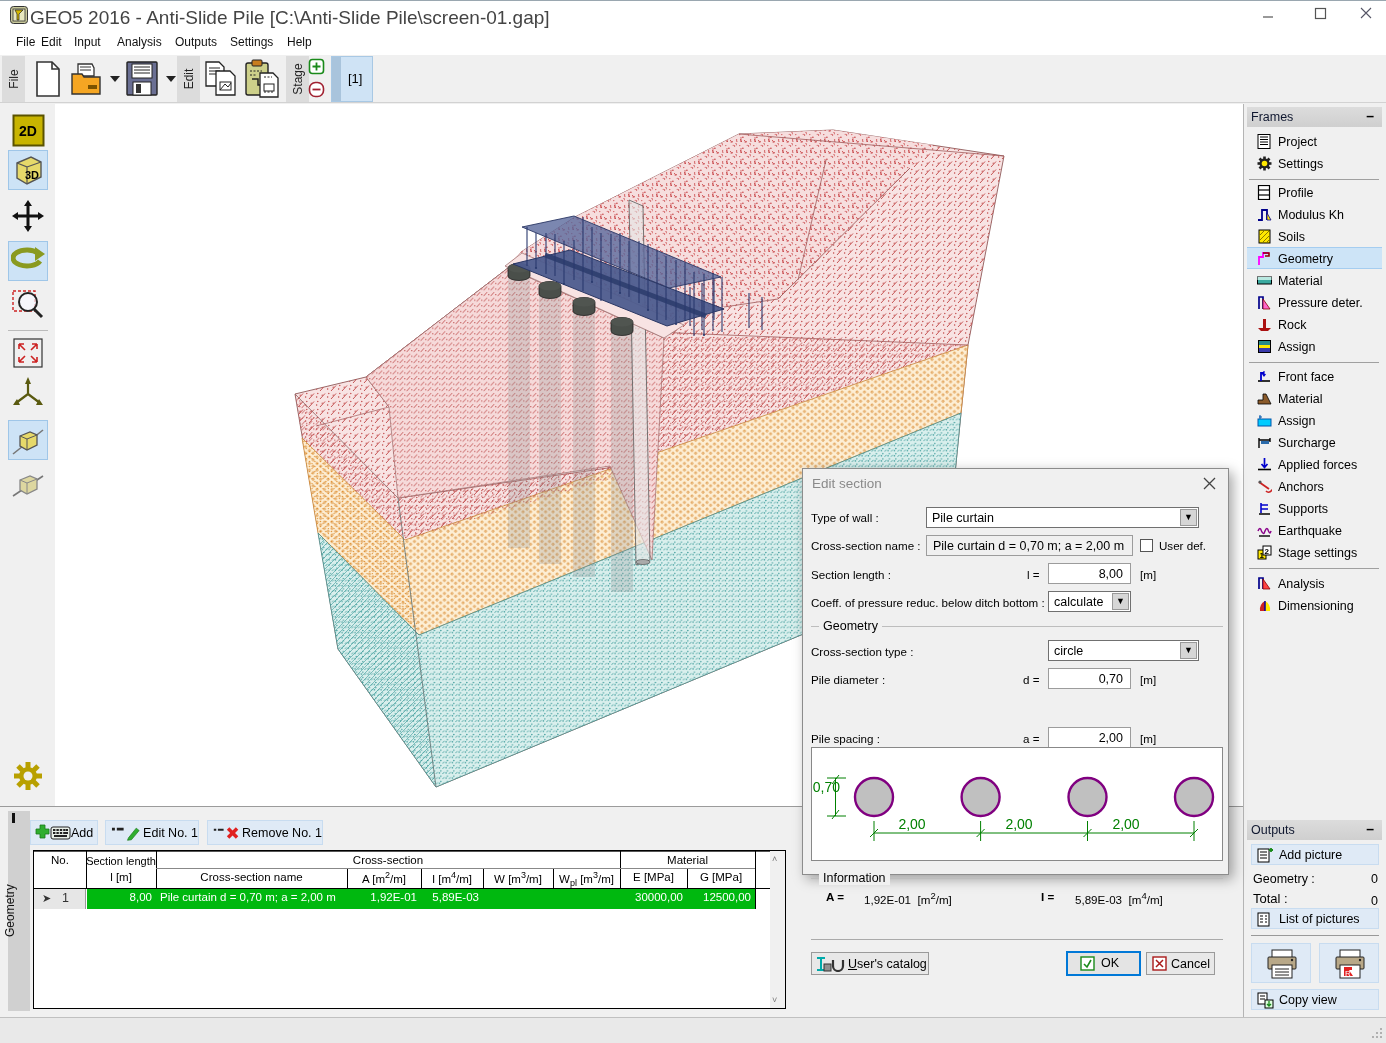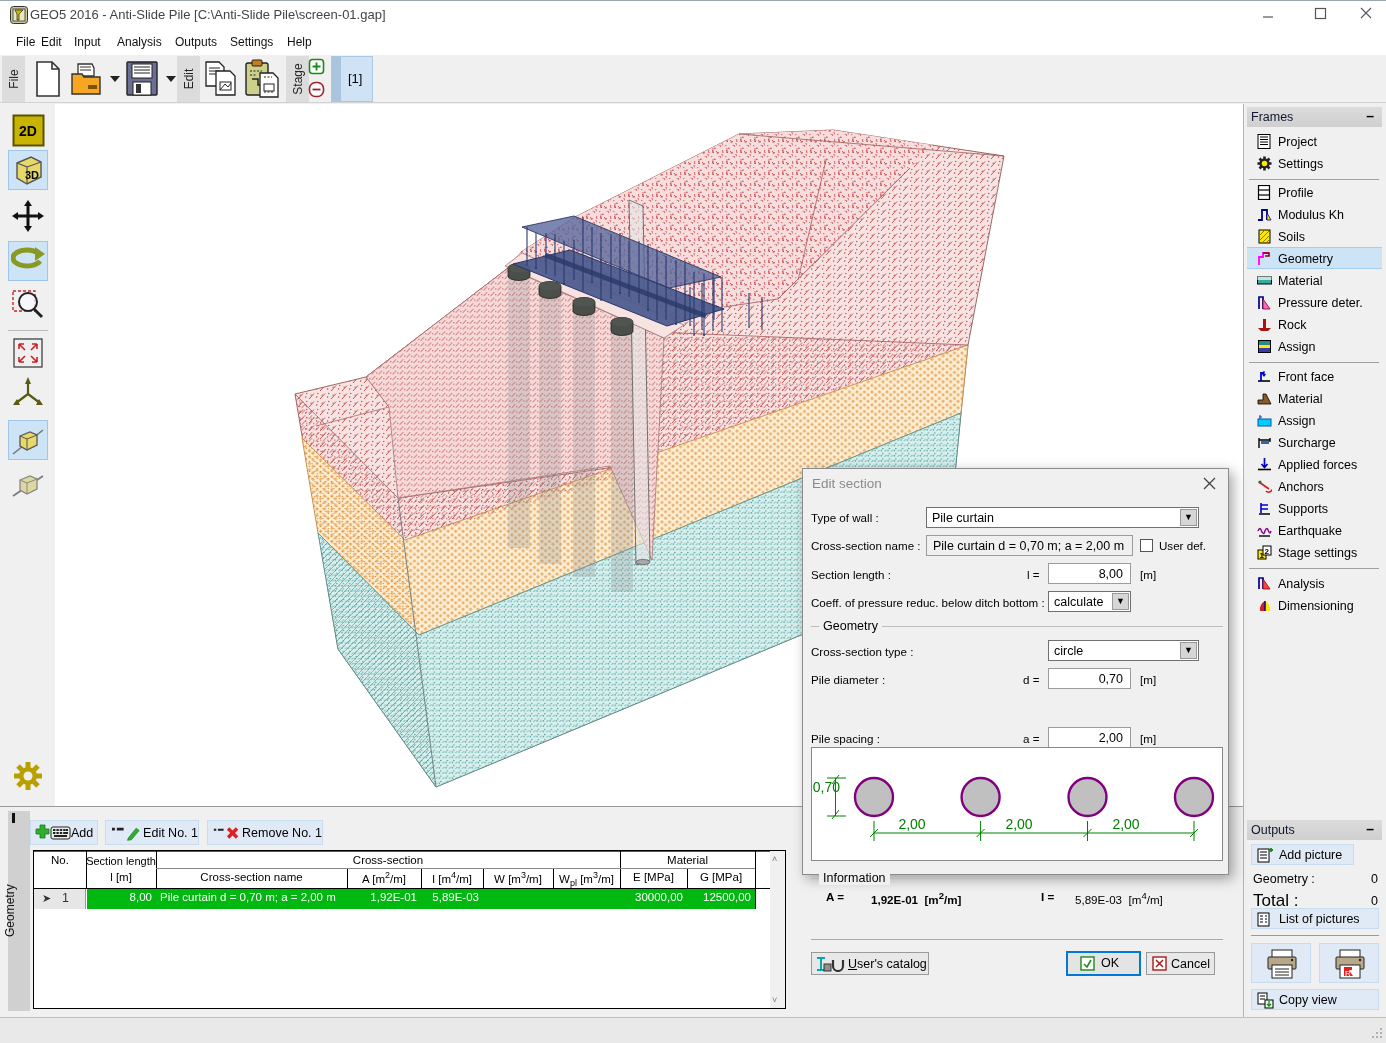--- a/index.html
+++ b/index.html
@@ -1,21 +1,21 @@
 <!DOCTYPE html>
 <html><head>
 <meta charset="utf-8">
 <style>
 * { margin:0; padding:0; box-sizing:border-box; }
 html,body { width:1386px; height:1043px; overflow:hidden; font-family:"Liberation Sans", sans-serif; background:#f0f0f0; }
 #app { position:relative; width:1386px; height:1043px; }
 .abs { position:absolute; }
 
 #titlebar { position:absolute; left:0; top:0; width:1386px; height:28px; background:#fff; border-top:1px solid #9aa7b0; }
-#titlebar .ttext { position:absolute; left:30px; top:6px; font-size:13px; color:#444; }
+#titlebar .ttext { position:absolute; left:30px; top:6px; font-size:19px; color:#444; }
 #menubar { position:absolute; left:0; top:28px; width:1386px; height:27px; background:#fff; }
 #menubar span { position:absolute; top:7px; font-size:12px; color:#111; }
 #toolbar { position:absolute; left:0; top:55px; width:1386px; height:48px; background:#f0f0f0; border-bottom:1px solid #d2d2d2; }
 .vtab { position:absolute; background:#dcdcdc; width:23px; top:1px; height:46px; }
 .vtab span { position:absolute; left:50%; top:50%; transform:translate(-50%,-50%) rotate(-90deg); font-size:12px; color:#222; white-space:nowrap; }
 
 #lefttb { position:absolute; left:0; top:104px; width:55px; height:713px; background:#f0f0f0; }
 .ltbtn { position:absolute; left:8px; width:40px; height:40px; }
 .ltbtn.sel { background:#cde3f6; border:1px solid #9fc6e8; }
 
@@ -651,35 +651,35 @@
             <path d="M8 3 A10 10 0 0 1 13 13 L8 13 Z" fill="#ffe800"></path>
             <path d="M8 3 L8 13" stroke="#0000aa" stroke-width="1.5"></path>
           </svg></span>
         <span class="tx">Dimensioning</span>
       </div>
 
     <div class="phead" style="top:716px">
         <span class="pt">Outputs</span>
         <span class="pm">–</span>
       </div>
-    <div class="obtn" style="left:4px;top:740px;width:103px;height:21px">
+    <div class="obtn" style="left:4px;top:740px;width:128px;height:21px">
       <svg style="position:absolute;left:5px;top:2px" width="17" height="17" viewBox="0 0 17 17">
           <rect x="1" y="2" width="11" height="13" fill="#fff" stroke="#000"></rect>
           <g stroke="#000">
             <line x1="3" y1="5" x2="10" y2="5"></line>
             <line x1="3" y1="8" x2="10" y2="8"></line>
             <line x1="3" y1="11" x2="10" y2="11"></line>
           </g>
           <path d="M12 1 h4 M14 -1 v4" stroke="#1a8a1a" stroke-width="1.8" transform="translate(0,2)"></path>
         </svg>
       <span style="position:absolute;left:27px;top:3px">Add picture</span>
     </div>
     <div class="abs" style="left:6px;top:768px;font-size:12.5px">Geometry :</div>
     <div class="abs" style="right:8px;top:768px;font-size:12.5px">0</div>
-    <div class="abs" style="left:6px;top:787px;font-size:17px">Total :</div>
+    <div class="abs" style="left:6px;top:787px;font-size:13px">Total :</div>
     <div class="abs" style="right:8px;top:790px;font-size:12.5px">0</div>
     <div class="obtn" style="left:4px;top:804px;width:128px;height:21px">
       <svg style="position:absolute;left:5px;top:2px" width="17" height="17" viewBox="0 0 17 17">
           <rect x="1" y="2" width="11" height="13" fill="#fff" stroke="#000"></rect>
           <g stroke="#000">
             <line x1="3" y1="5" x2="6" y2="5"></line>
             <line x1="3" y1="8" x2="6" y2="8"></line>
             <line x1="3" y1="11" x2="6" y2="11"></line>
             <line x1="8" y1="5" x2="10" y2="5"></line>
             <line x1="8" y1="8" x2="10" y2="8"></line>
@@ -817,21 +817,21 @@
           <text x="207" y="81" text-anchor="middle">2,00</text>
           <text x="314" y="81" text-anchor="middle">2,00</text>
         </g>
         <text x="28" y="44" font-size="14" fill="#008000" text-anchor="end" font-family="Liberation Sans">0,70</text>
       </svg>
     </div>
     <div class="dgroup" style="left:8px;top:409px;width:412px">
         <span class="gl" style="left:8px">Information</span>
       </div>
     <div class="dlabel" style="left:23px;top:421px;font-weight:bold">A =</div>
-    <div class="dlabel" style="left:68px;top:421px;font-weight:bold">1,92E-01&nbsp; [m<span style="font-size:9.5px;vertical-align:super">2</span>/m]</div>
+    <div class="dlabel" style="left:61px;top:421px;font-weight:normal">1,92E-01&nbsp; [m<span style="font-size:9.5px;vertical-align:super">2</span>/m]</div>
     <div class="dlabel" style="left:238px;top:421px;font-weight:bold">I =</div>
     <div class="dlabel" style="left:272px;top:421px;font-weight:normal">5,89E-03&nbsp; [m<span style="font-size:9.5px;vertical-align:super">4</span>/m]</div>
     <div class="abs" style="left:8px;top:470px;width:412px;height:1px;background:#aaa"></div>
     <div class="abs" style="left:8px;top:483px;width:118px;height:23px;background:#e8e8e8;border:1px solid #9a9a9a;white-space:nowrap">
       <svg style="position:absolute;left:4px;top:3px" width="30" height="16" viewBox="0 0 30 16">
           <path d="M1 2 h8 M1 14 h8 M5 2 v12" stroke="#00aaaa" stroke-width="2"></path>
           <rect x="8" y="8" width="7" height="7" fill="#909090" stroke="#333"></rect>
           <path d="M17 4 v6 a4 4 0 0 0 10 0 v-6" fill="none" stroke="#333" stroke-width="2.2"></path>
         </svg>
       <span style="position:absolute;left:36px;top:4px;font-size:12.5px"><u>U</u>ser's catalog</span>

